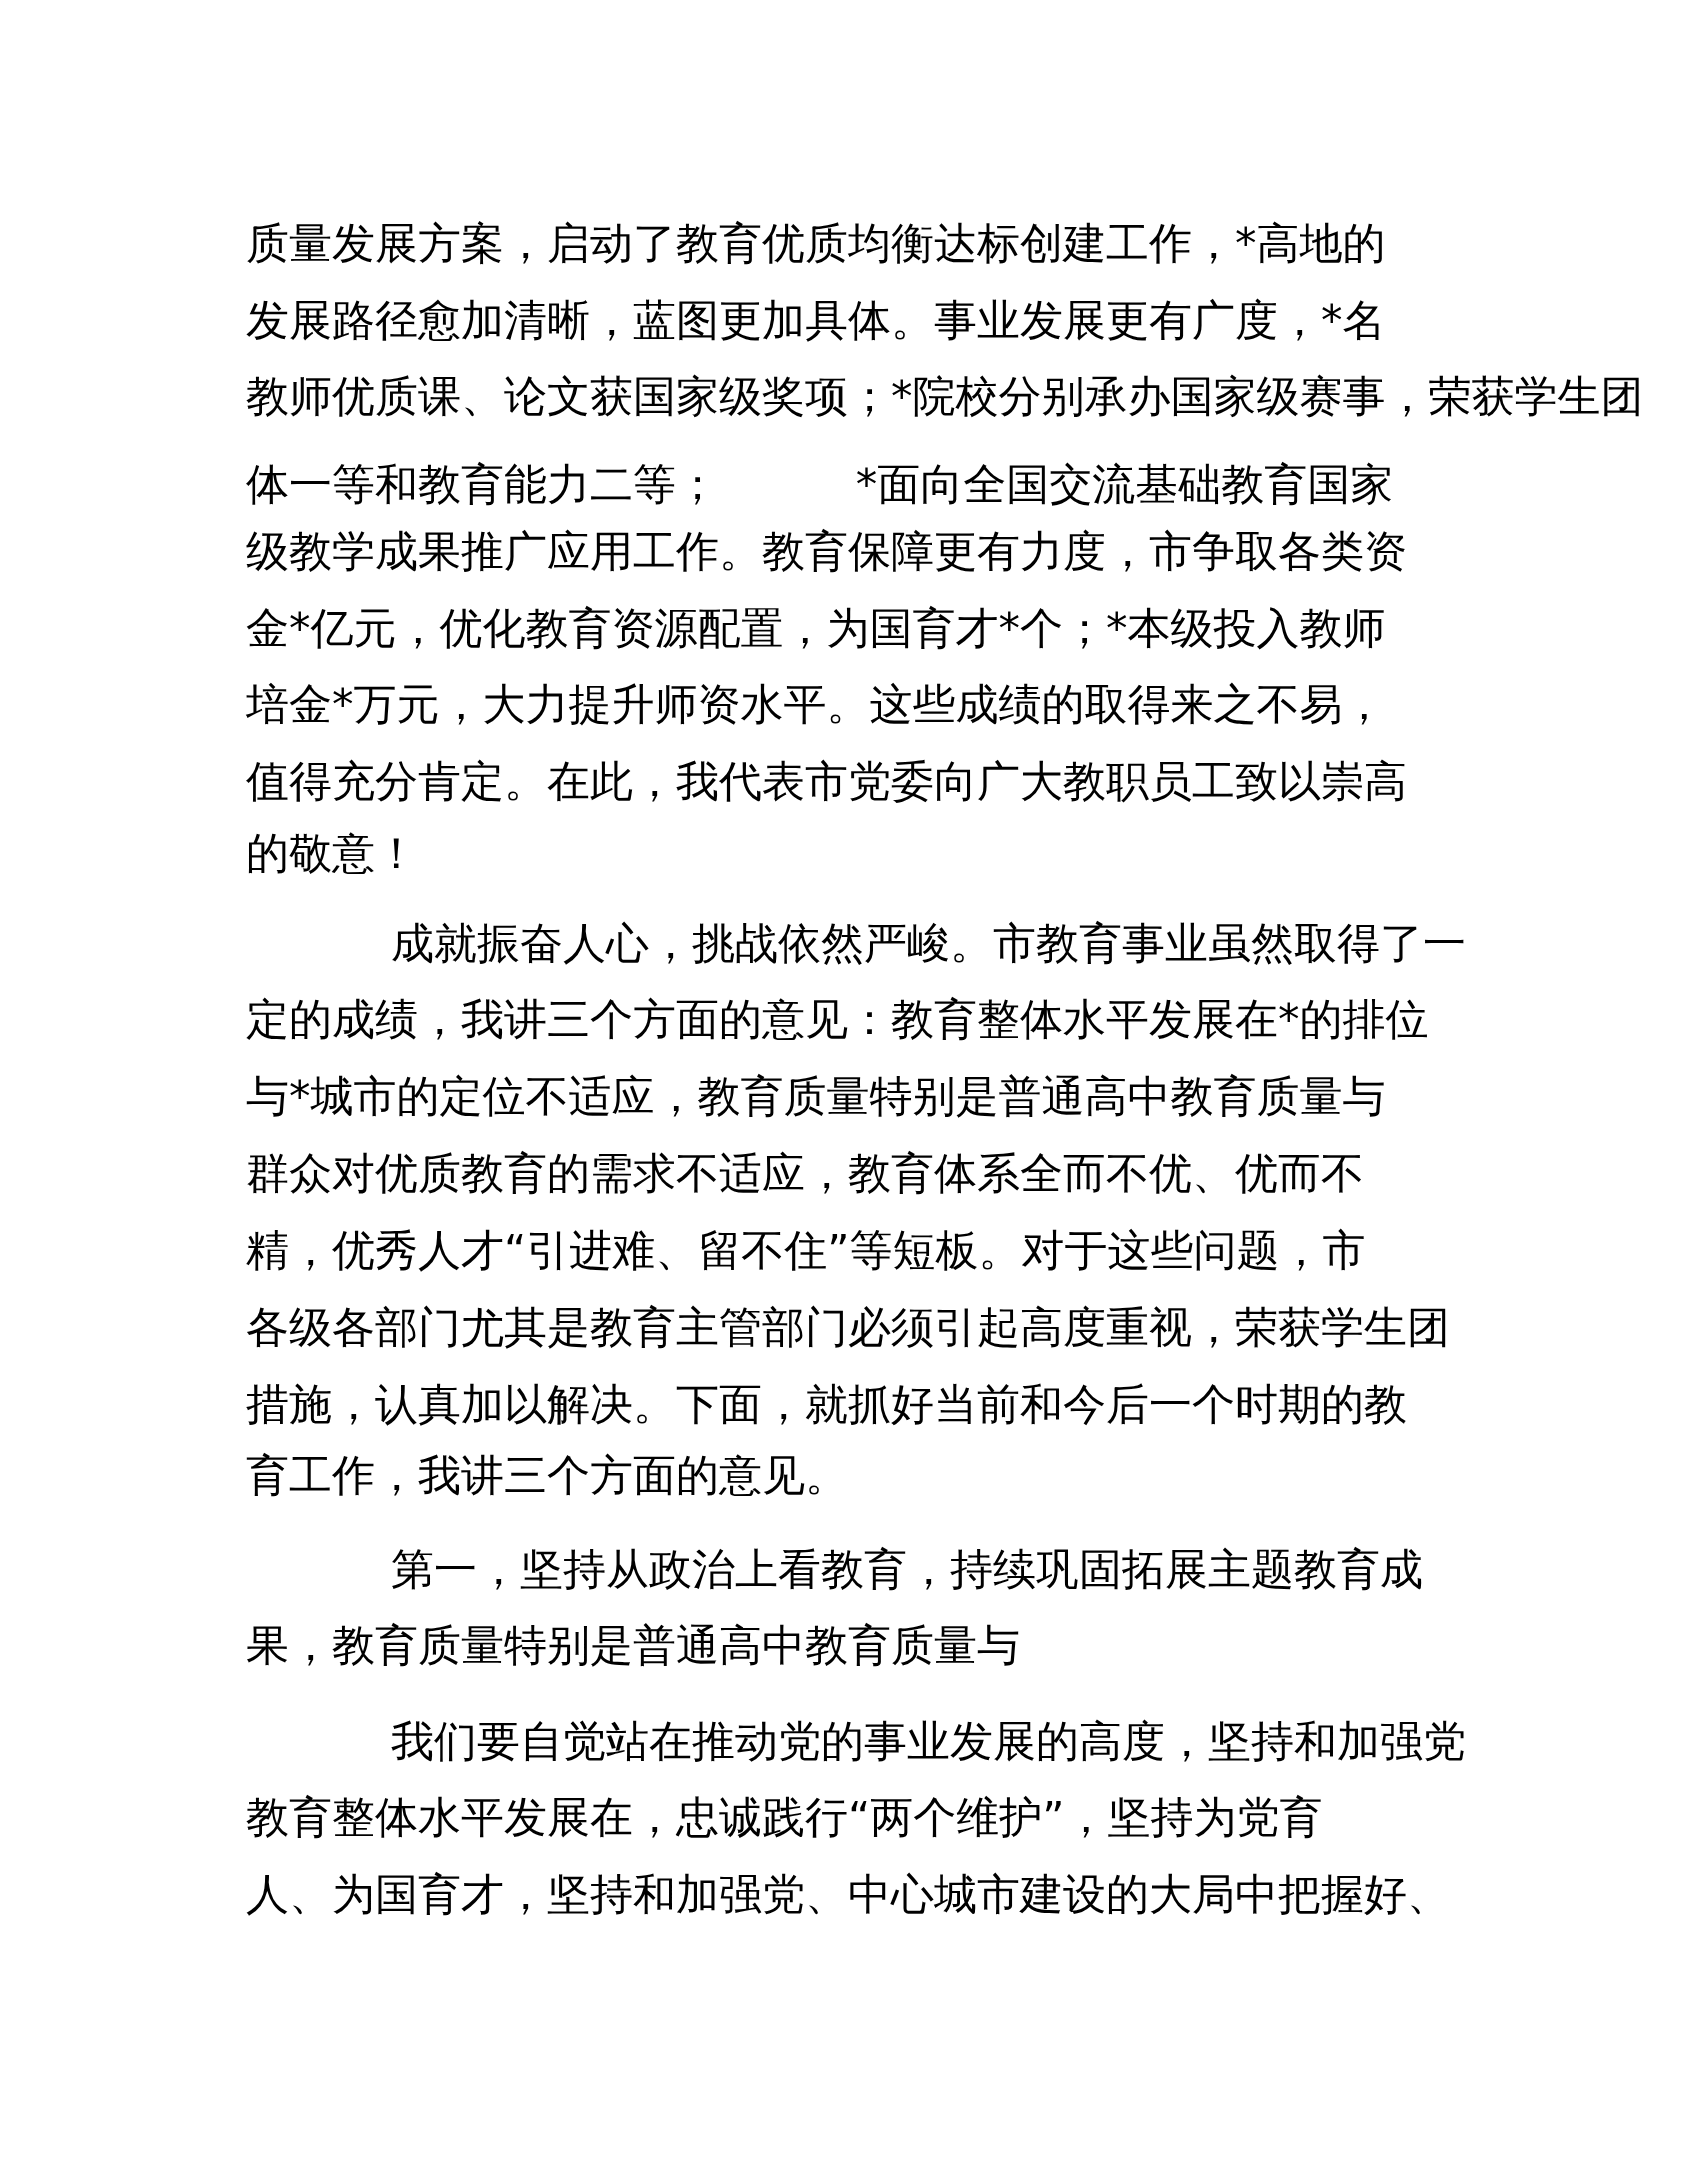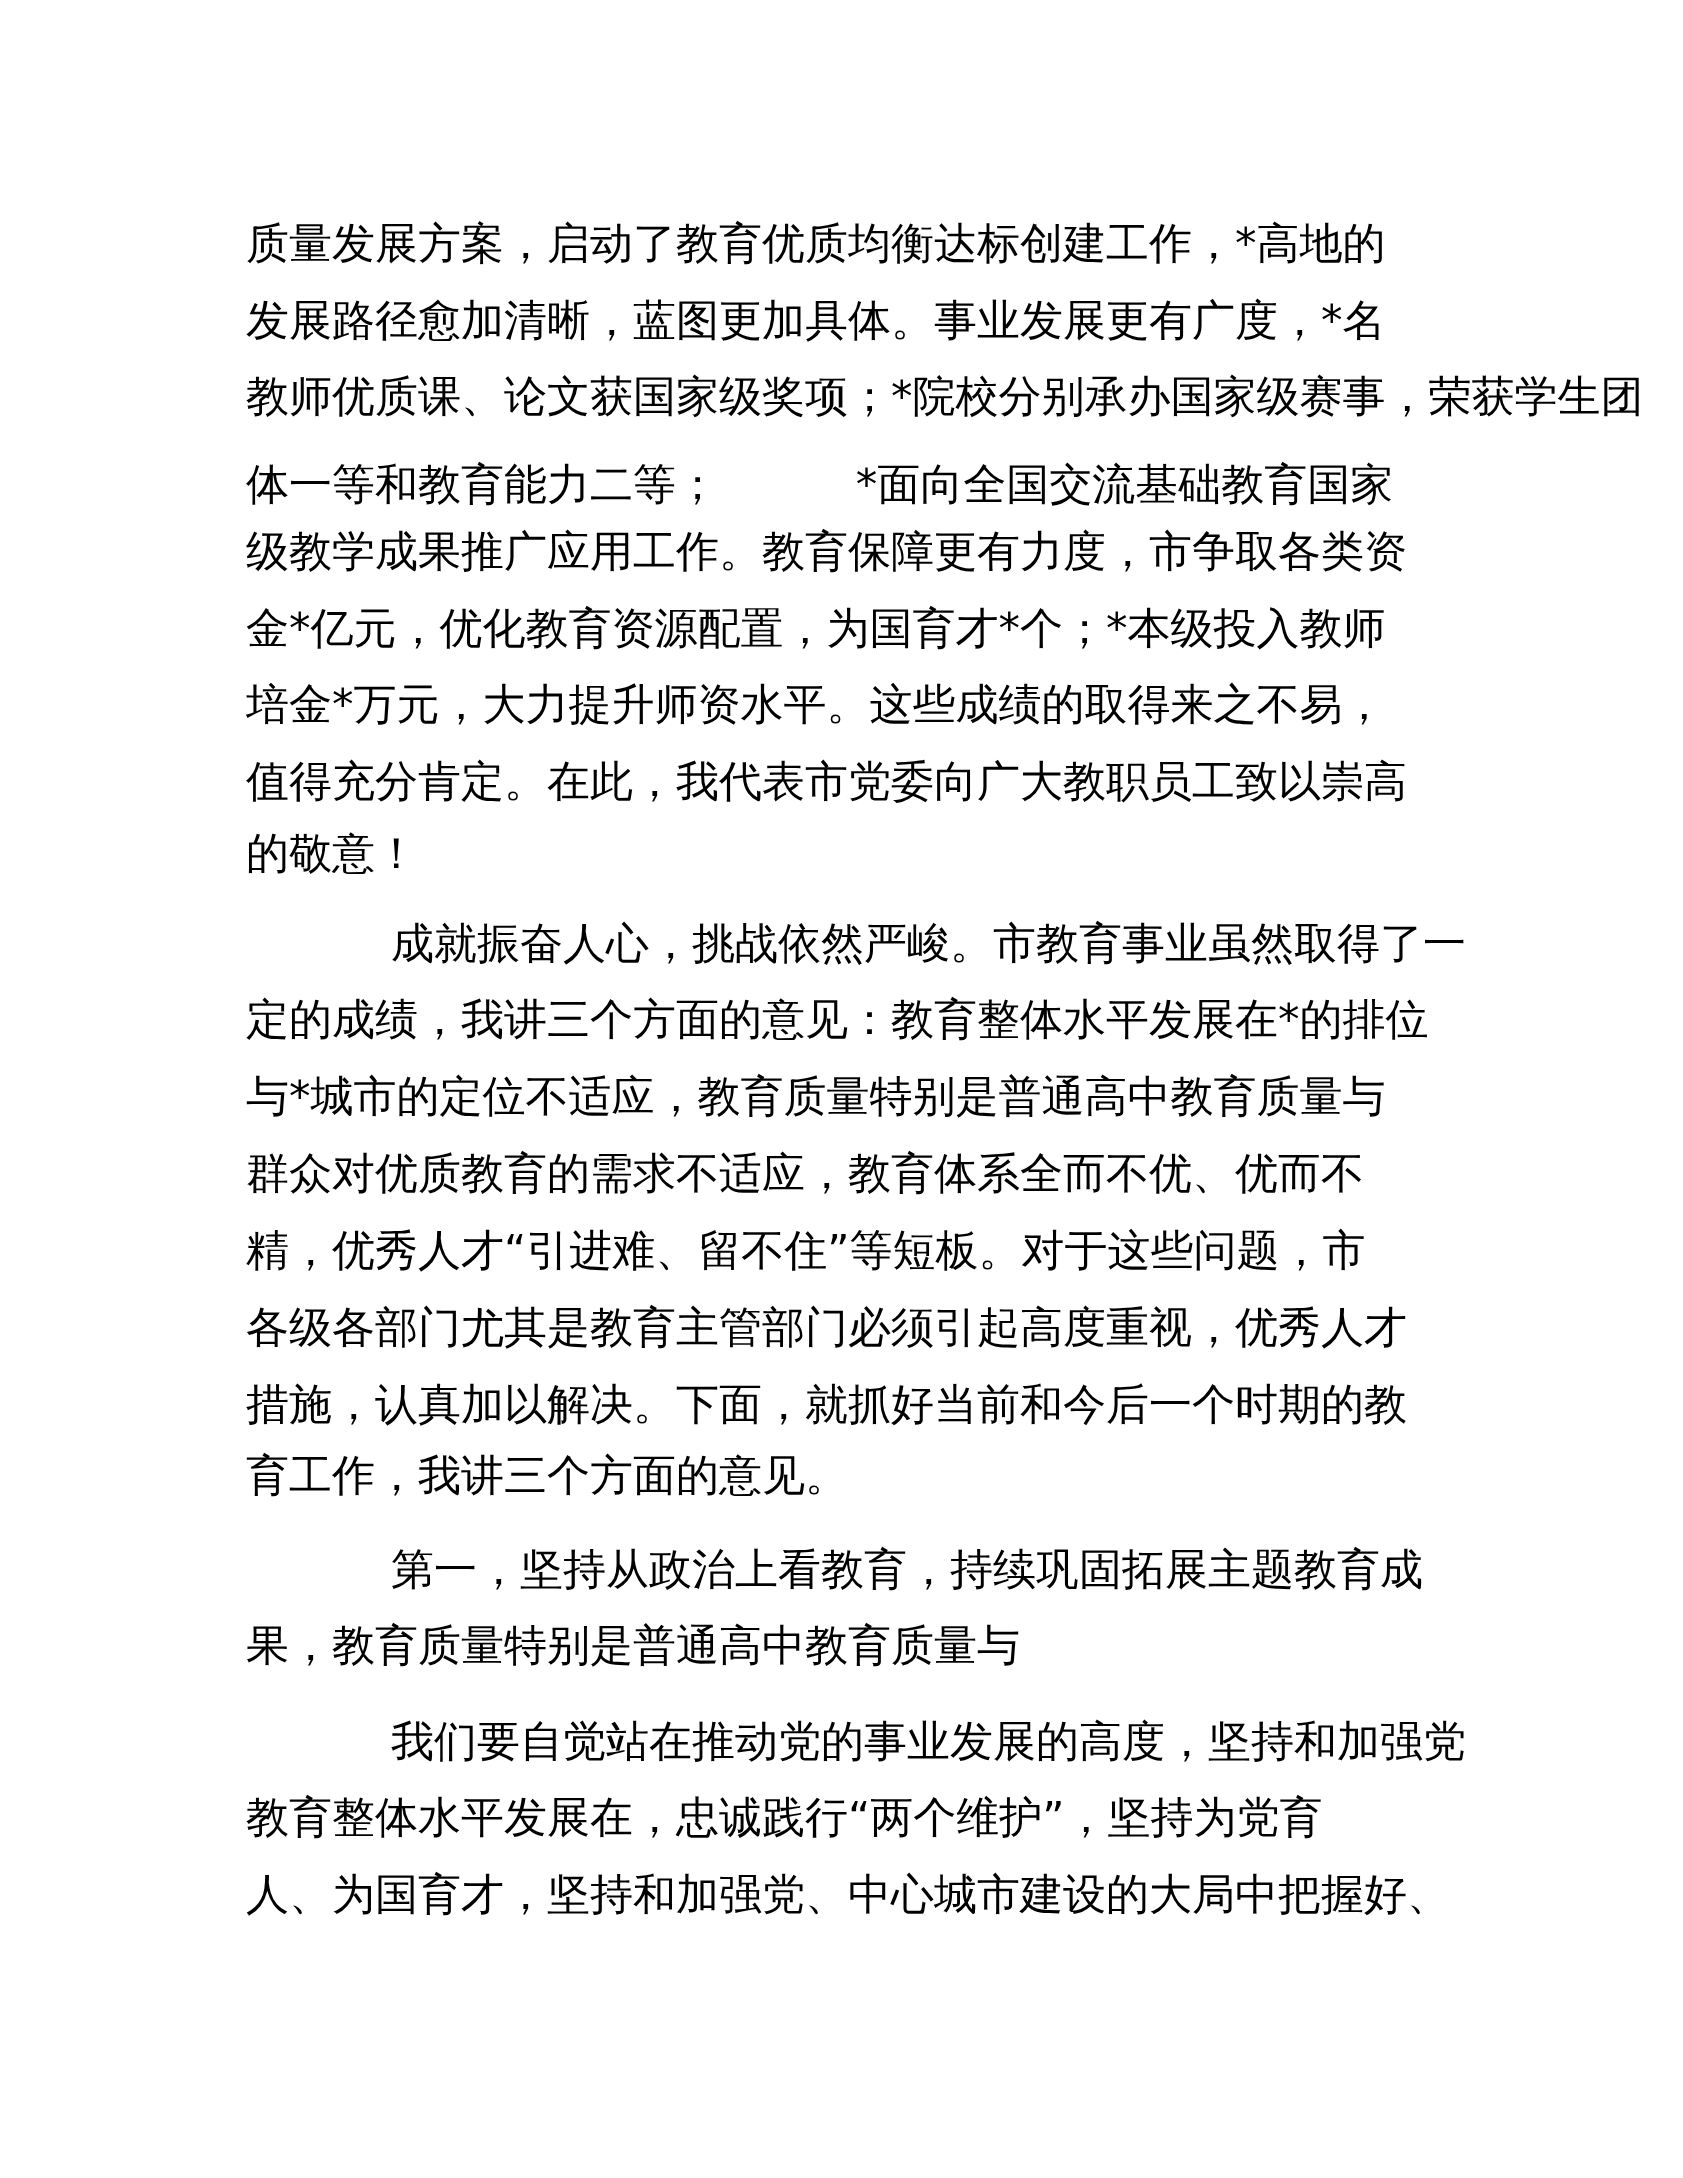--- a/index.html
+++ b/index.html
@@ -22,21 +22,21 @@
   <div class="line" style="top:603px">金*亿元，优化教育资源配置，为国育才*个；*本级投入教师</div>
   <div class="line" style="top:679px">培金*万元，大力提升师资水平。这些成绩的取得来之不易，</div>
   <div class="line" style="top:756px">值得充分肯定。在此，我代表市党委向广大教职员工致以崇高</div>
   <div class="line" style="top:828px">的敬意！</div>
 
   <div class="line indent" style="top:918px">成就振奋人心，挑战依然严峻。市教育事业虽然取得了一</div>
   <div class="line" style="top:994px">定的成绩，我讲三个方面的意见：教育整体水平发展在*的排位</div>
   <div class="line" style="top:1071px">与*城市的定位不适应，教育质量特别是普通高中教育质量与</div>
   <div class="line" style="top:1148px">群众对优质教育的需求不适应，教育体系全而不优、优而不</div>
   <div class="line" style="top:1225px">精，优秀人才“引进难、留不住”等短板。对于这些问题，市</div>
-  <div class="line" style="top:1302px">各级各部门尤其是教育主管部门必须引起高度重视，优秀人才</div>
+  <div class="line" style="top:1302px">各级各部门尤其是教育主管部门必须引起高度重视，荣获学生团</div>
   <div class="line" style="top:1379px">措施，认真加以解决。下面，就抓好当前和今后一个时期的教</div>
   <div class="line" style="top:1450px">育工作，我讲三个方面的意见。</div>
 
   <div class="line indent" style="top:1544px">第一，坚持从政治上看教育，持续巩固拓展主题教育成</div>
   <div class="line" style="top:1620px">果，教育质量特别是普通高中教育质量与</div>
 
   <div class="line indent" style="top:1716px">我们要自觉站在推动党的事业发展的高度，坚持和加强党</div>
   <div class="line" style="top:1792px">教育整体水平发展在，忠诚践行“两个维护”，坚持为党育</div>
   <div class="line" style="top:1869px">人、为国育才，坚持和加强党、中心城市建设的大局中把握好、</div>
 </div>

